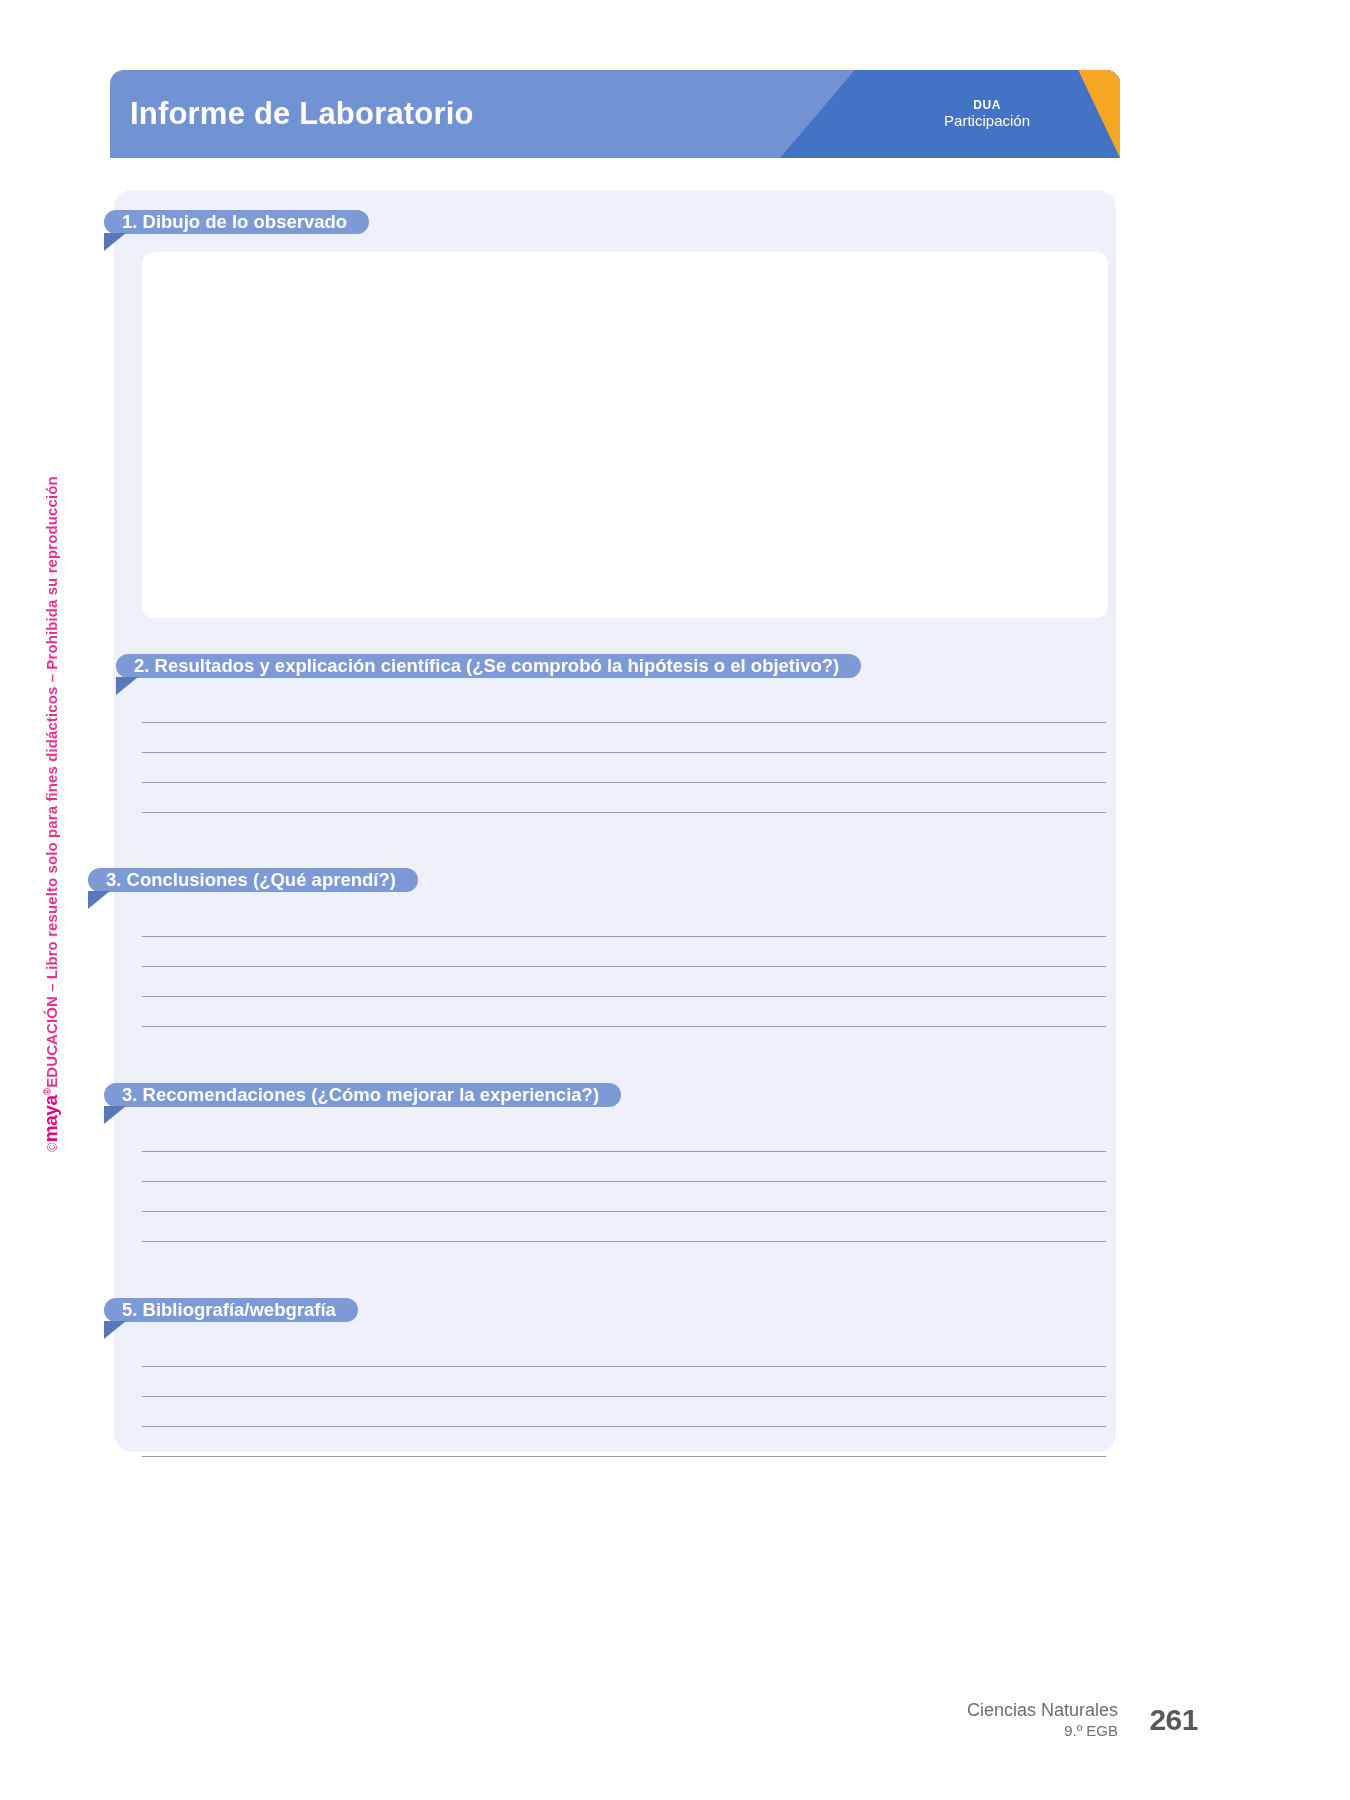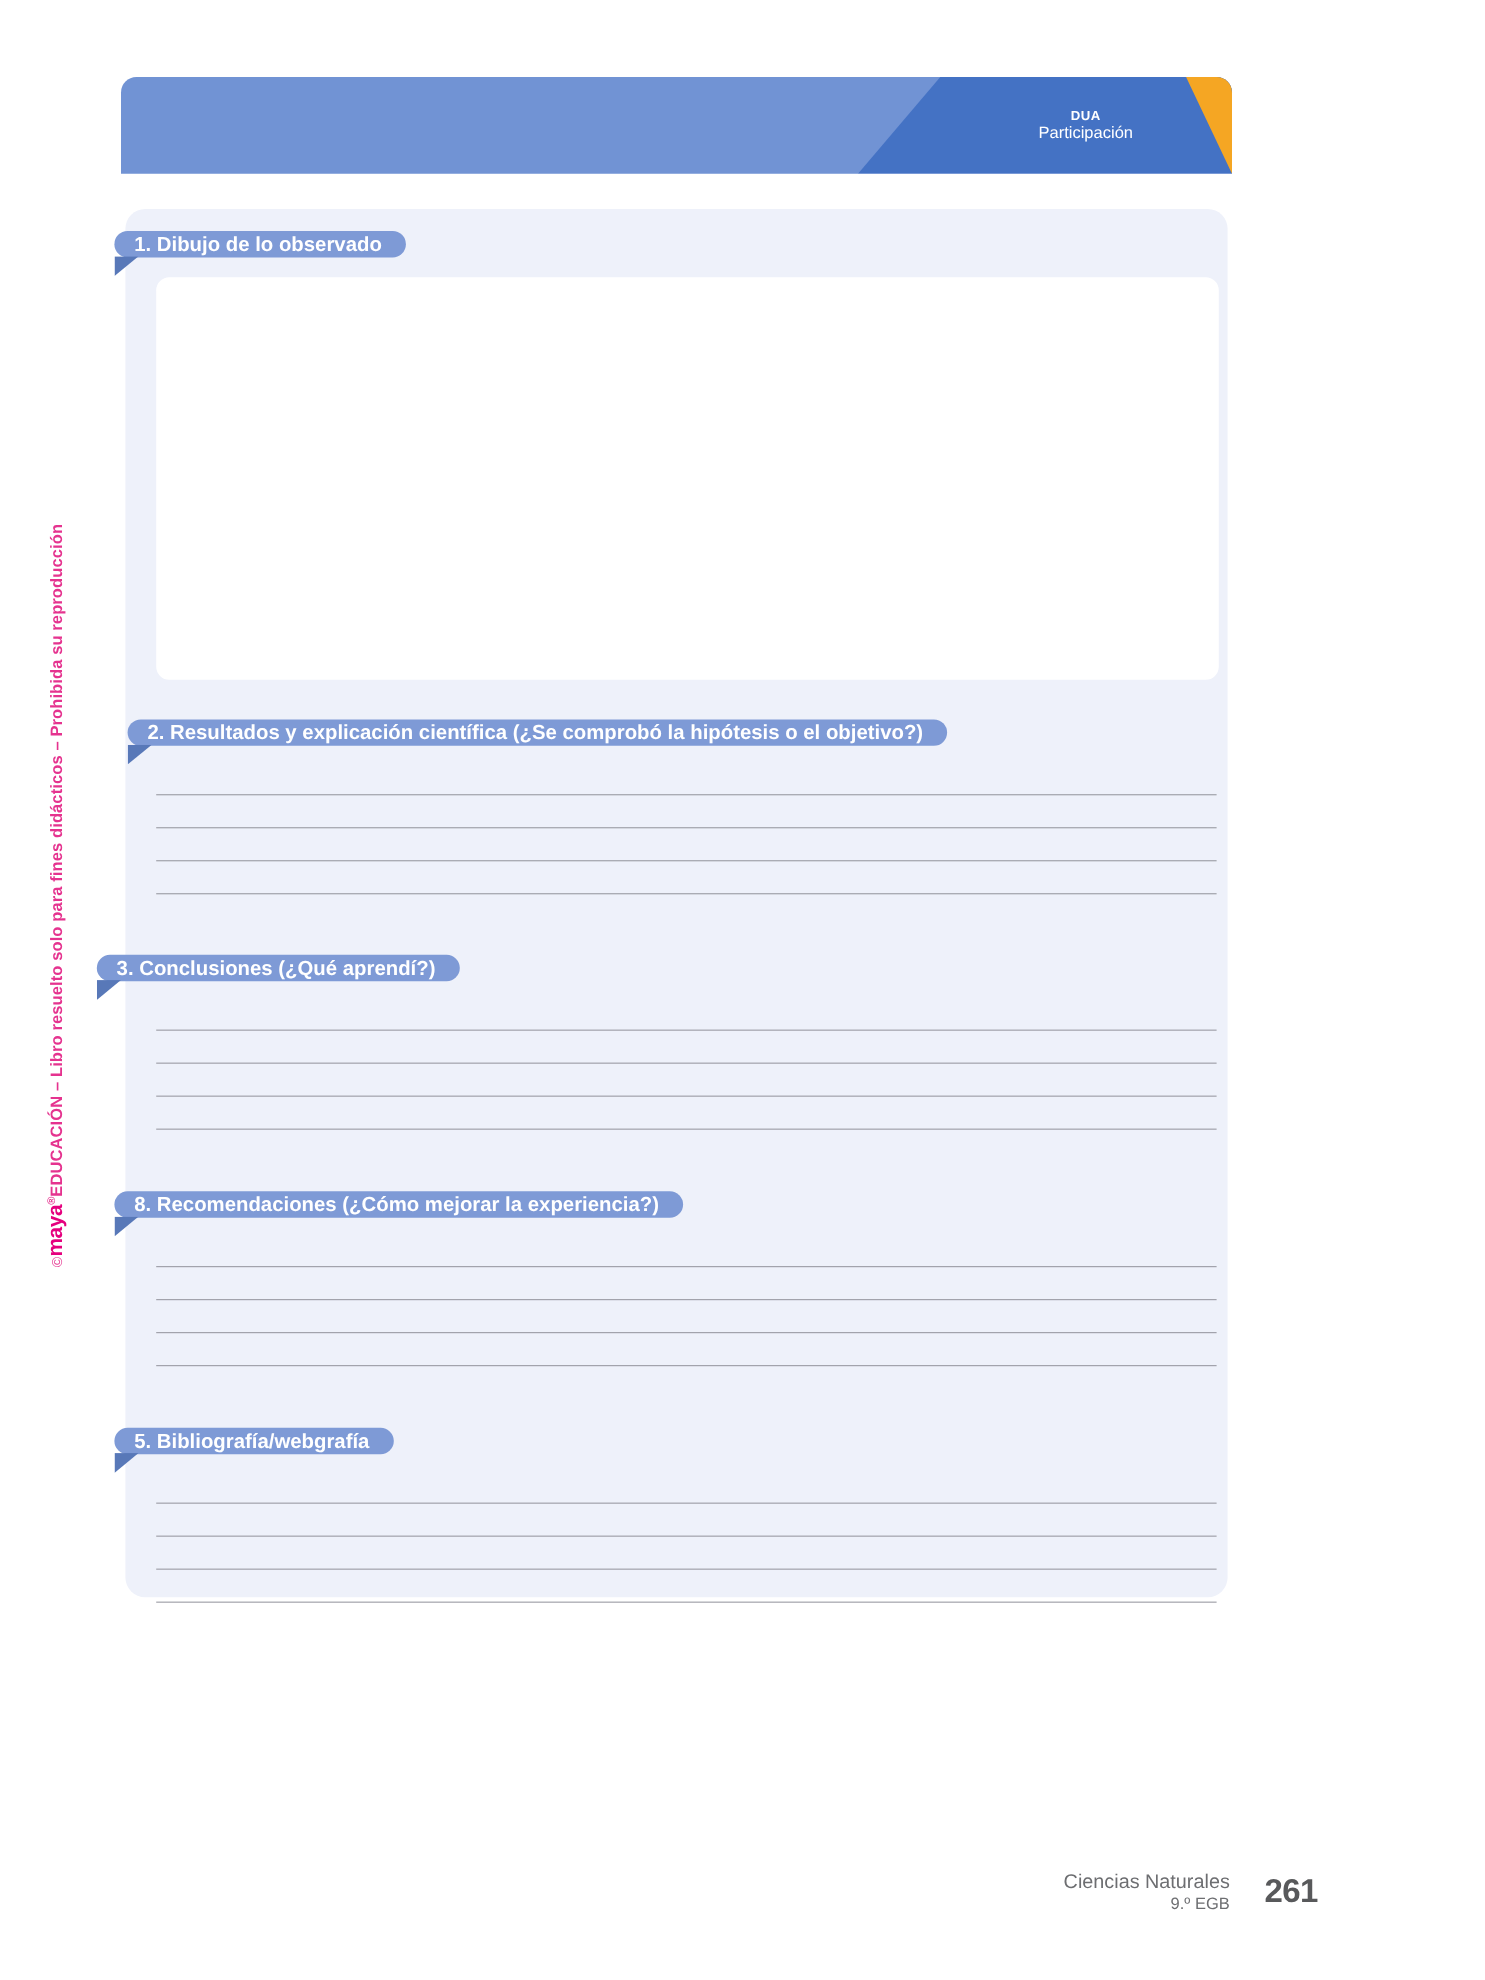--- a/index.html
+++ b/index.html
@@ -181,20 +181,21 @@
     color: #58595b;
     letter-spacing: -0.5px;
   }
 </style>
 </head>
 <body>
 
 <div class="header">
   <div class="header-dark"></div>
   <div class="header-orange"></div>
+  <div class="header-title">Informe de Laboratorio</div>
   <div class="header-badge">
     <div class="dua">DUA</div>
     <div class="sub">Participación</div>
   </div>
 </div>
 
 <div class="panel"></div>
 
 <div class="sec-label" style="left:104px; top:210px;">1. Dibujo de lo observado</div>
 <div class="draw-box"></div>
@@ -208,21 +209,21 @@
 </div>
 
 <div class="sec-label" style="left:88px; top:868px;">3. Conclusiones (¿Qué aprendí?)</div>
 <div class="rules" style="top:936px;">
   <div class="rule"></div>
   <div class="rule"></div>
   <div class="rule"></div>
   <div class="rule"></div>
 </div>
 
-<div class="sec-label" style="left:104px; top:1083px;">8. Recomendaciones (¿Cómo mejorar la experiencia?)</div>
+<div class="sec-label" style="left:104px; top:1083px;">3. Recomendaciones (¿Cómo mejorar la experiencia?)</div>
 <div class="rules" style="top:1151px;">
   <div class="rule"></div>
   <div class="rule"></div>
   <div class="rule"></div>
   <div class="rule"></div>
 </div>
 
 <div class="sec-label" style="left:104px; top:1298px;">5. Bibliografía/webgrafía</div>
 <div class="rules" style="top:1366px;">
   <div class="rule"></div>

